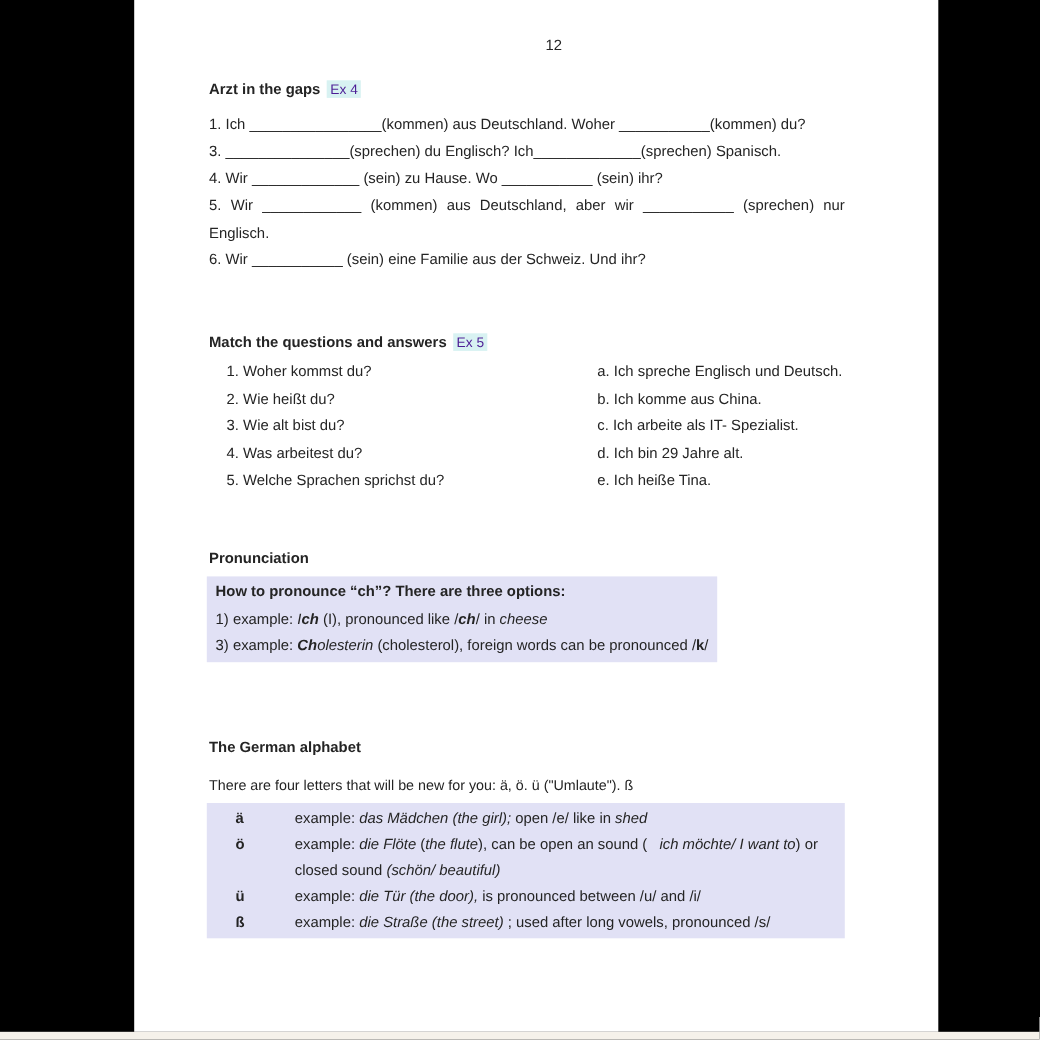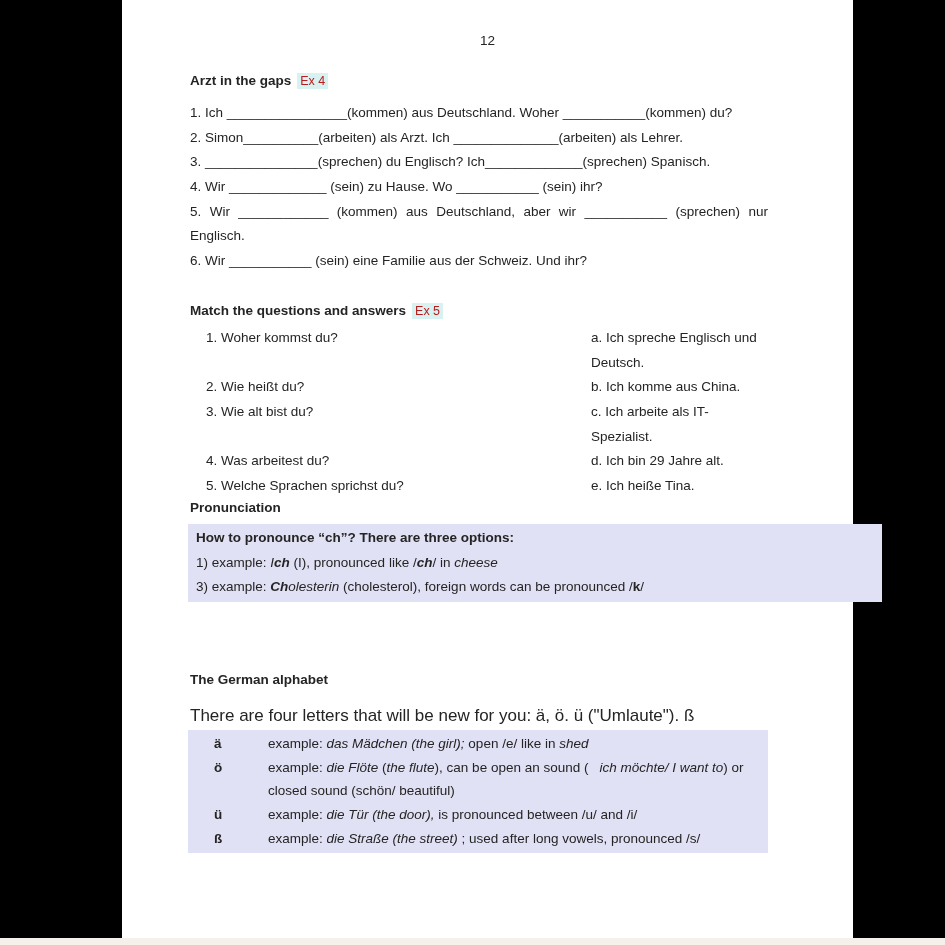--- a/index.html
+++ b/index.html
@@ -11,56 +11,56 @@
   .page {
     position:absolute; left:122px; top:0; width:731px; height:938px;
     background:#fff; color:#242424;
   }
   .bottom-strip {
     position:absolute; left:0; bottom:0; width:945px; height:7px;
     background:#f5f1ea;
   }
   .page-number {
     position:absolute; top:33px; left:0; width:100%;
-    text-align:center; font-size:13.5px;
+    text-align:center; font-size:13.5px;padding-left:16px;
   }
   .sec-heading {
     position:absolute; left:68px; font-size:13.5px; font-weight:bold;
     white-space:nowrap;
   }
   .h-fill  { top:73px; }
   .h-match { top:303px; }
   .h-pron  { top:500px; }
   .h-alpha { top:672px; }
   .badge {
     background:var(--highlight, #d8f2f2);
-    color:#b91c1c; font-weight:normal; font-size:12.5px;
+    color:#4c1d95; font-weight:normal; font-size:12.5px;
     padding:1px 3px; margin-left:6px;
   }
   .fill-lines {
     position:absolute; top:101px; left:68px; width:578px;
     font-size:13.5px; line-height:24.63px;
   }
   .fill-line.justify { text-align:justify; }
   .match-rows {
     position:absolute; top:326px; left:68px; width:578px;
     font-size:13.5px; line-height:24.63px;
   }
   .match-row { display:flex; }
   .match-q { width:337px;margin-left:16px; }
-  .match-a { flex:1;margin-left:48px; }
+  .match-a { flex:1; }
   .pron-box {
-    position:absolute; top:524px; left:66px; width:694px; box-sizing:border-box;
+    position:absolute; top:524px; left:66px; width:464px; box-sizing:border-box;
     padding:2px 4px 2px 8px;
     background:var(--box-bg, #e1e1f5);
     font-size:13.5px; line-height:24.5px;
   }
   .pron-title { font-weight:bold; }
   .alpha-intro {
-    position:absolute; top:706px; left:68px; font-size:17px; white-space:nowrap;
+    position:absolute; top:706px; left:68px; font-size:13px; white-space:nowrap;
   }
   .alpha-box {
     position:absolute; top:730px; left:66px; width:580px; box-sizing:border-box;
     background:var(--box-bg, #e1e1f5);
     font-size:13.5px; line-height:23.7px; padding:2px 0;
   }
   .alpha-row { display:flex; }
   .alpha-letter { width:80px; padding-left:26px; font-weight:bold; box-sizing:border-box; }
   .alpha-text { flex:1; padding-right:8px; }
 </style>
@@ -70,21 +70,20 @@
 <div class="page">
 
   <div class="page-number">12</div>
 
   <div class="sec-heading h-fill">
     <span>Arzt in the gaps</span><span class="badge">Ex 4</span>
   </div>
 
   <div class="fill-lines">
     <div class="fill-line">1. Ich ________________(kommen) aus Deutschland. Woher ___________(kommen) du?</div>
-    <div class="fill-line">2. Simon__________(arbeiten) als Arzt. Ich ______________(arbeiten) als Lehrer.</div>
     <div class="fill-line">3. _______________(sprechen) du Englisch? Ich_____________(sprechen) Spanisch.</div>
     <div class="fill-line">4. Wir _____________ (sein) zu Hause. Wo ___________ (sein) ihr?</div>
     <div class="fill-line justify">5. Wir ____________ (kommen) aus Deutschland, aber wir ___________ (sprechen) nur Englisch.</div>
     <div class="fill-line">6. Wir ___________ (sein) eine Familie aus der Schweiz. Und ihr?</div>
   </div>
 
   <div class="sec-heading h-match">
     <span>Match the questions and answers</span><span class="badge">Ex 5</span>
   </div>
 
@@ -127,21 +126,21 @@
     <div class="alpha-row">
       <div class="alpha-letter">ä</div>
       <div class="alpha-text">
         <div><span>example: </span><span style="font-style: italic;">das Mädchen (the girl);</span><span> open /e/ like in </span><span style="font-style: italic;">shed</span></div>
       </div>
     </div>
     <div class="alpha-row">
       <div class="alpha-letter">ö</div>
       <div class="alpha-text">
         <div><span>example: </span><span style="font-style: italic;">die Flöte</span><span> (</span><span style="font-style: italic;">the flute</span><span>), can be open an sound (</span><span style="font-style: italic; margin-left: 11px;">ich möchte/ I want to</span><span>) or</span></div>
-        <div><span>closed sound </span><span style=" margin-top: 12px;">(schön/ beautiful)</span></div>
+        <div><span>closed sound </span><span style="font-style: italic; margin-top: 12px;">(schön/ beautiful)</span></div>
       </div>
     </div>
     <div class="alpha-row">
       <div class="alpha-letter">ü</div>
       <div class="alpha-text">
         <div><span>example: </span><span style="font-style: italic;">die Tür (the door),</span><span> is pronounced between /u/ and /i/</span></div>
       </div>
     </div>
     <div class="alpha-row">
       <div class="alpha-letter">ß</div>

